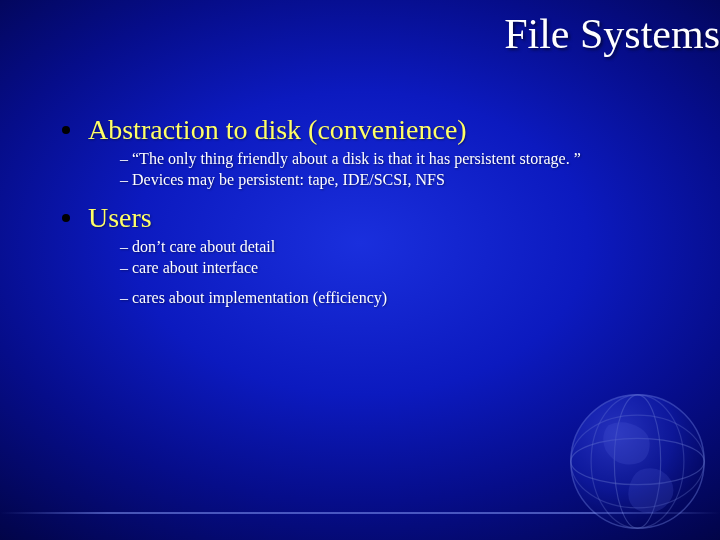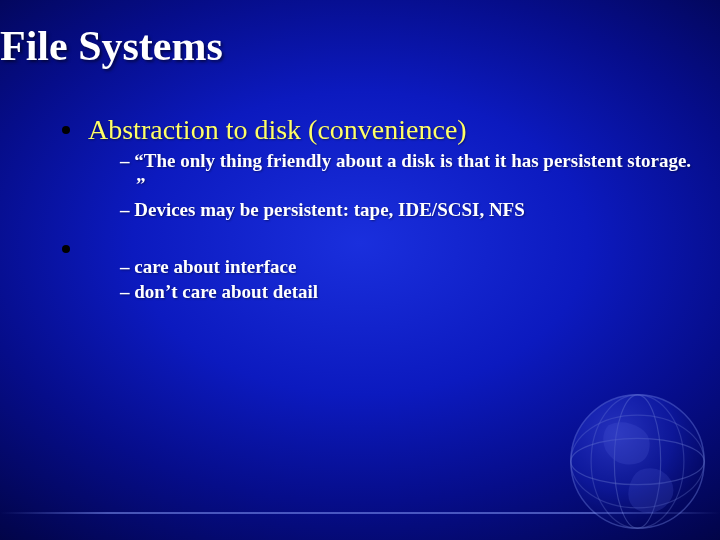--- a/index.html
+++ b/index.html
@@ -12,27 +12,27 @@
   }
   .slide {
     width: 720px;
     height: 540px;
     position: relative;
     background: radial-gradient(ellipse 90% 80% at 50% 45%, #1a2fdd 0%, #0c1abf 35%, #060d8a 60%, #020550 85%, #01022e 100%);
     box-sizing: border-box;
   }
   .title {
     position: absolute;
-    top: 22px;
+    top: 10px;
     left: 0;
     width: 100%;
-    text-align: left;
+    text-align: right;
     color: #ffffff;
     font-size: 42px;
-    font-weight: 700;
+    font-weight: 400;
     text-shadow: 2px 2px 3px rgba(0,0,0,0.5);
   }
   .content {
     position: absolute;
     top: 112px;
     left: 62px;
     right: 28px;
   }
   .bullet-row {
     display: flex;
@@ -54,27 +54,26 @@
     line-height: 1.25;
     font-weight: 400;
     text-shadow: 1px 1px 2px rgba(0,0,0,0.4);
   }
   .sub-list {
     margin-left: 58px;
     margin-bottom: 10px;
   }
   .sub-item {
     color: #ffffff;
-    font-size: 19px;
+    font-size: 16px;
     line-height: 1.25;
     text-shadow: 1px 1px 2px rgba(0,0,0,0.4);
     padding-left: 16px;
     text-indent: -16px;
     margin-bottom: 1px;
-    font-weight: bold;
   }
   .globe {
     position: absolute;
     bottom: 6px;
     right: 10px;
     width: 145px;
     height: 145px;
     opacity: 0.55;
   }
   .globe svg { width: 100%; height: 100%; }
@@ -100,26 +99,30 @@
       <div class="dot"></div>
       <div class="bullet-text">Abstraction to disk (convenience)</div>
     </div>
     <div class="sub-list">
       <div class="sub-item">– “The only thing friendly about a disk is that it has persistent storage. ”</div>
       <div class="sub-item">– Devices may be persistent: tape, IDE/SCSI, NFS</div>
     </div>
 
     <div class="bullet-row">
       <div class="dot"></div>
+      <div class="bullet-text">Users</div>
     </div>
     <div class="sub-list">
+      <div class="sub-item">– don’t care about detail</div>
       <div class="sub-item">– care about interface</div>
-      <div class="sub-item">– don’t care about detail</div>
     </div>
 
+    <div class="sub-list">
+      <div class="sub-item">– cares about implementation (efficiency)</div>
+    </div>
 
   </div>
 
   <div class="baseline"></div>
 
   <div class="globe">
     <svg viewBox="0 0 100 100">
       <defs>
         <radialGradient id="gsh" cx="35%" cy="30%" r="70%">
           <stop offset="0%" stop-color="#4a5aee" stop-opacity="0.9"></stop>

